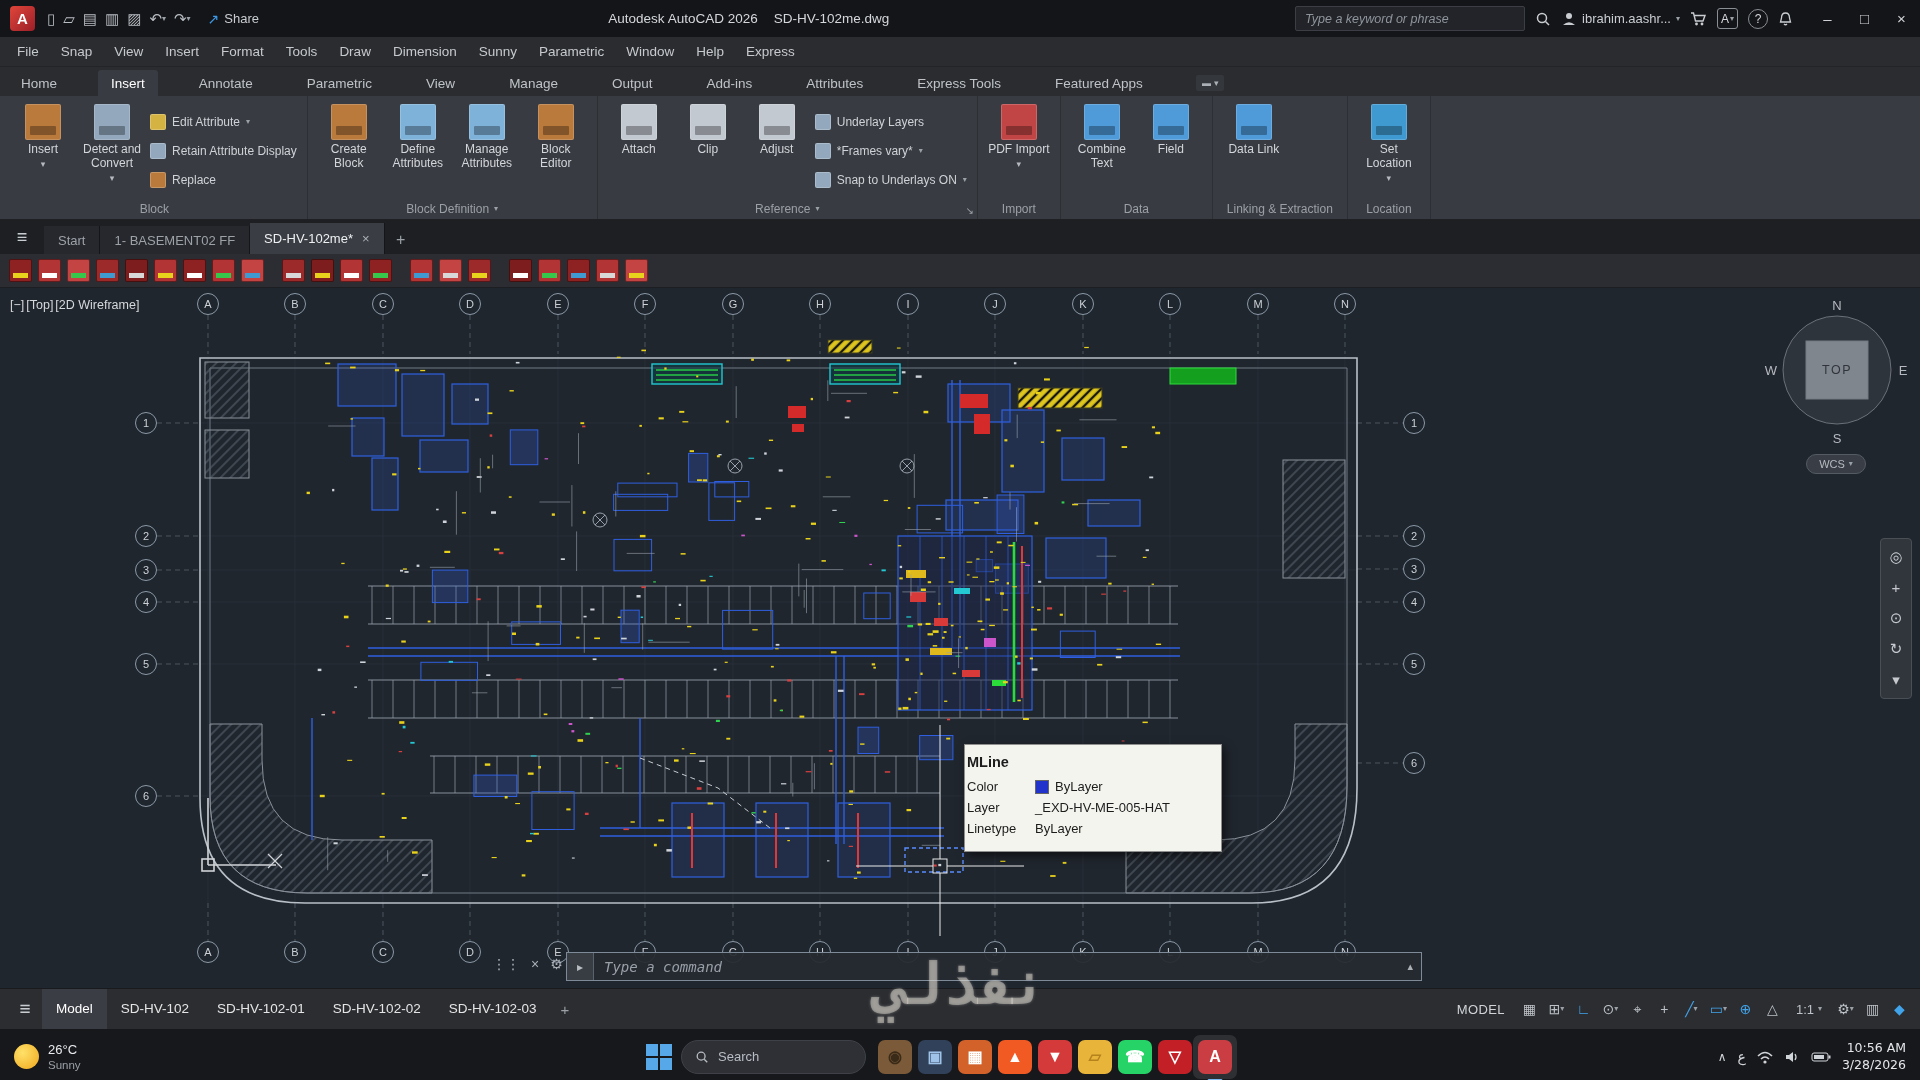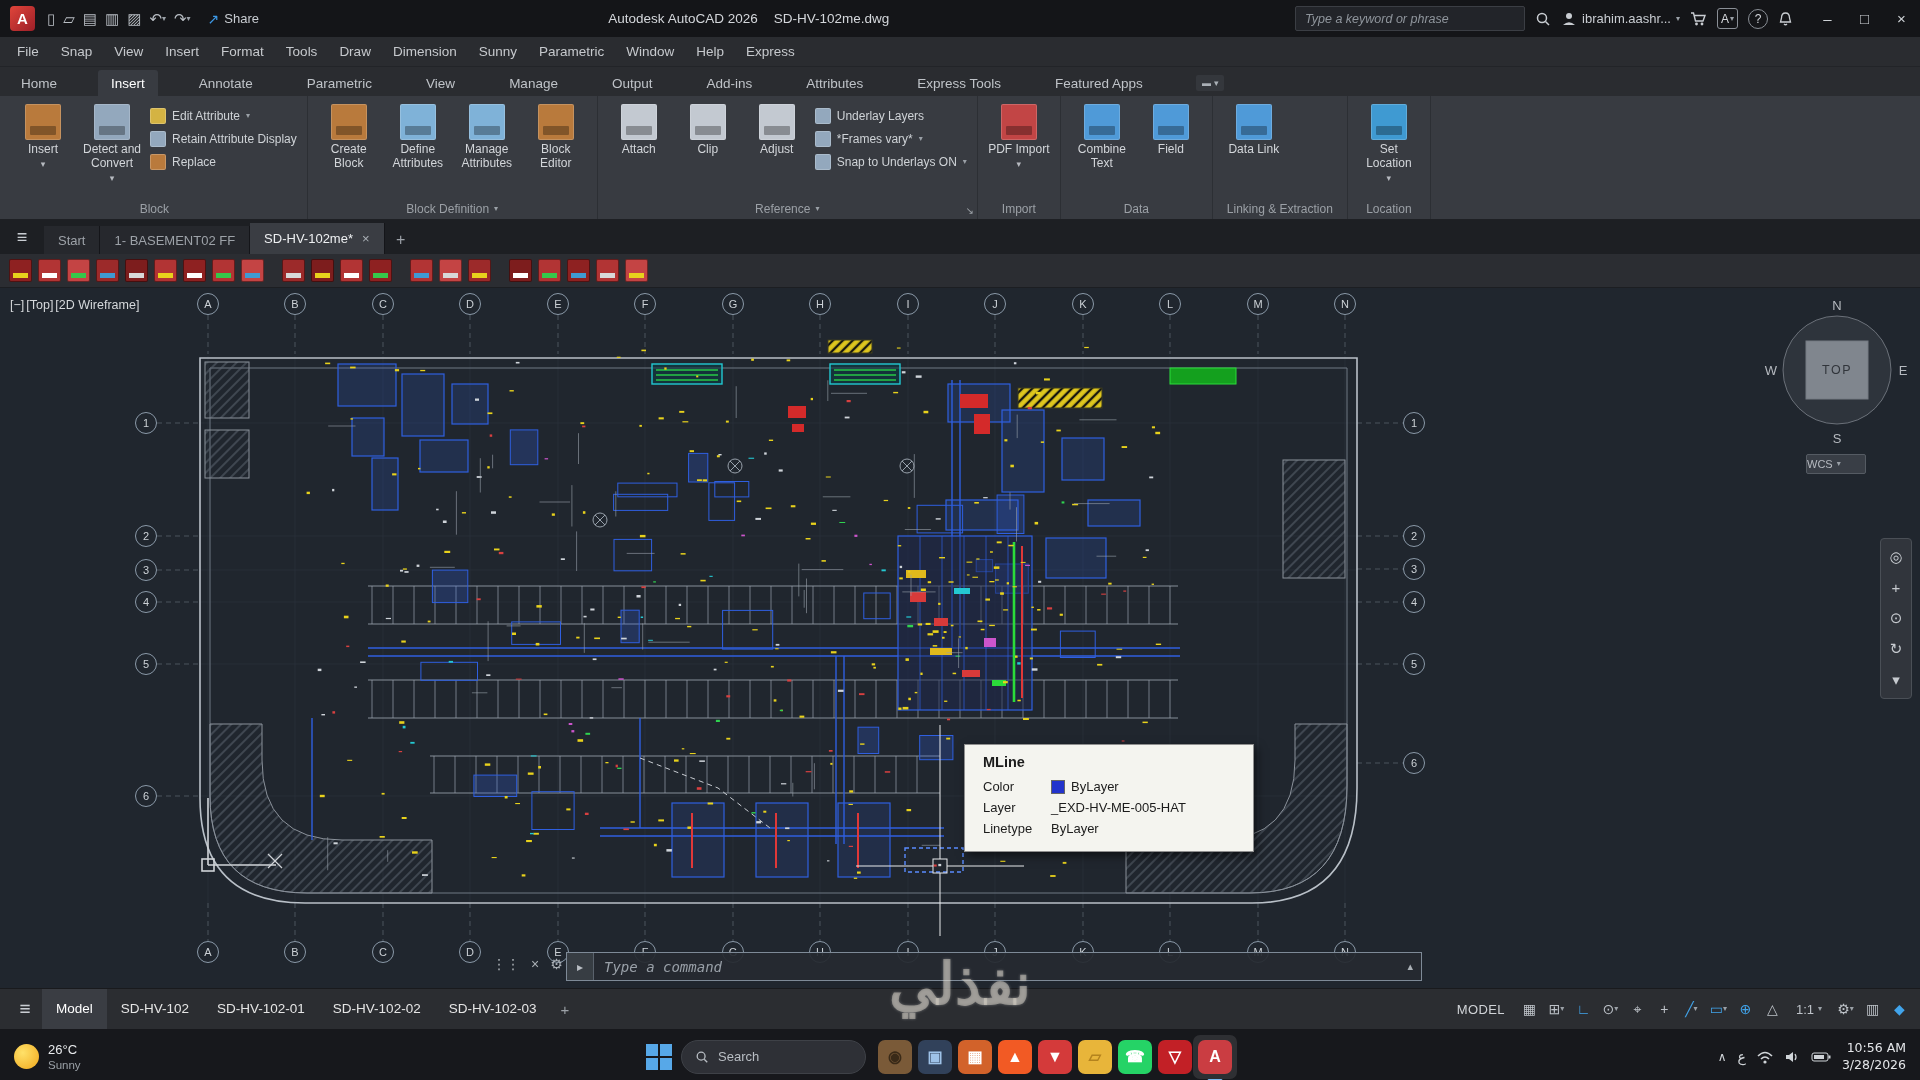--- a/index.html
+++ b/index.html
@@ -31,41 +31,41 @@
   .ribbon{height:123px;background:#383b41;display:flex;align-items:stretch;border-bottom:1px solid #1e2024;padding:0 2px;}
   .panel{display:flex;flex-direction:column;border-right:1px solid #2c2f34;}
   .panel-content{flex:1;display:flex;align-items:stretch;padding:6px 10px 2px;gap:7px;}
   .panel-caption{height:20px;display:flex;align-items:center;justify-content:center;font-size:12px;color:#9ba0a6;gap:5px;padding:0 14px;position:relative;white-space:nowrap;}
   .launcher{position:absolute;right:3px;bottom:3px;font-size:10px;color:#9ba0a6;}
   .btn-big{width:62px;display:flex;flex-direction:column;align-items:center;gap:3px;font-size:12px;color:#d3d6da;text-align:center;line-height:1.15;padding-top:2px;}
   .big-icon{width:34px;height:34px;border-radius:2px;border:1px solid rgba(255,255,255,.18);position:relative;}
   .big-icon::after{content:"";position:absolute;left:4px;right:4px;bottom:4px;height:9px;background:rgba(0,0,0,.30);border-radius:1px;}
   .caret{font-size:9px;color:#b6bac0;line-height:1;}
   .col{display:flex;flex-direction:column;justify-content:flex-start;gap:4px;padding-top:4px;}
-  .btn-row{display:flex;align-items:center;gap:6px;font-size:12px;color:#cfd3d7;height:19px;white-space:nowrap;}
+  .btn-row{display:flex;align-items:center;gap:6px;font-size:12px;color:#cfd3d7;height:19px;white-space:nowrap;margin-top:6px;}
   .row-icon{width:14px;height:14px;border-radius:2px;border:1px solid rgba(255,255,255,.22);flex:none;}
   
   .filetabs{height:34px;background:#1d1f23;display:flex;align-items:flex-end;}
   .ft-menu{width:44px;height:34px;display:flex;align-items:center;justify-content:center;color:#c9cdd2;font-size:18px;}
   .file-tab{height:28px;display:flex;align-items:center;padding:0 14px;font-size:13px;color:#9da2a8;background:#26282d;border-right:1px solid #141519;gap:9px;}
   .file-tab.active{background:#3a3d43;color:#eef0f2;height:31px;}
   .ft-close{font-size:13px;color:#aab0b6;}
   .ft-add{width:32px;height:28px;display:flex;align-items:center;justify-content:center;color:#9da2a8;font-size:16px;}
   .qtoolbar{height:33px;background:#2b2d32;display:flex;align-items:center;padding:0 9px;gap:6px;border-bottom:1px solid #1c1e22;}
   .tool-chip{width:21px;height:21px;border-radius:2px;position:relative;border:1px solid rgba(0,0,0,.45);}
   .tool-chip i{position:absolute;left:3px;right:3px;bottom:3px;height:5px;display:block;}
   
   .canvas{position:relative;height:700px;background:#20262e;}
   #cad-svg{position:absolute;left:0;top:0;}
   .vplabel{position:absolute;left:10px;top:10px;font-size:12.5px;color:#d5d8db;display:flex;gap:2px;z-index:5;}
   .viewcube{position:absolute;left:1757px;top:2px;width:160px;height:160px;z-index:5;}
   .vc-letter{font-size:13px;fill:#b6bac0;text-anchor:middle;font-family:"Liberation Sans",sans-serif;}
-  .wcs-pill{position:absolute;left:1806px;top:166px;width:58px;height:18px;background:rgba(62,67,74,.85);border:1px solid #555b63;border-radius:2px;color:#b6bac0;font-size:11px;display:flex;align-items:center;justify-content:flex-start;gap:4px;z-index:5;}
+  .wcs-pill{position:absolute;left:1806px;top:166px;width:58px;height:18px;background:rgba(62,67,74,.85);border:1px solid #555b63;border-radius:10px;color:#b6bac0;font-size:11px;display:flex;align-items:center;justify-content:center;gap:4px;z-index:5;}
   .navbar{position:absolute;left:1880px;top:250px;width:30px;padding:9px 0;background:rgba(56,60,66,.72);border:1px solid #4a4f56;border-radius:4px;display:flex;flex-direction:column;align-items:center;gap:13px;color:#c6cacf;font-size:15px;z-index:5;}
-  .tooltip{position:absolute;left:964px;top:456px;width:252px;background:#f4f4ef;border:1px solid #8f8f8f;box-shadow:3px 4px 9px rgba(0,0,0,.55);padding:9px 18px;z-index:30;font-size:13px;color:#1c1c1c;}
+  .tooltip{position:absolute;left:964px;top:456px;width:252px;background:#f4f4ef;border:1px solid #8f8f8f;box-shadow:3px 4px 9px rgba(0,0,0,.55);padding:9px 2px;z-index:30;font-size:13px;color:#1c1c1c;}
   .tt-title{font-weight:bold;font-size:14.5px;margin-bottom:9px;}
   .tt-row{display:flex;margin-bottom:6px;align-items:center;}
   .tt-label{width:68px;flex:none;}
   .tt-swatch{width:12px;height:12px;border:1px solid #666;margin-right:6px;flex:none;}
   .cmd-dock{position:absolute;left:492px;top:668px;display:flex;align-items:center;gap:11px;color:#aab0b6;z-index:20;font-size:14px;}
   .cmdline{position:absolute;left:566px;top:664px;width:856px;height:29px;background:rgba(38,42,48,.93);border:1px solid #7e8a97;display:flex;align-items:center;z-index:20;box-sizing:border-box;}
   .cmd-icon{width:26px;height:100%;background:rgba(58,63,70,.9);border-right:1px solid #5a626c;display:flex;align-items:center;justify-content:center;color:#b9bec4;font-size:12px;}
   .cmd-text{flex:1;padding:0 10px;font-family:"DejaVu Sans Mono",monospace;font-style:italic;font-size:14px;color:#99a0a8;}
   .cmd-caret{padding:0 8px;color:#aab0b6;font-size:11px;}
   
@@ -89,21 +89,21 @@
   .w-cond{font-size:11.5px;color:#9aa0a6;}
   .tb-center{flex:1;display:flex;align-items:center;justify-content:center;gap:9px;}
   .win-logo{width:27px;height:27px;display:grid;grid-template-columns:12px 12px;grid-template-rows:12px 12px;gap:2px;align-content:center;justify-content:center;}
   .win-logo i{background:#57a8e8;display:block;}
   .search-pill{width:185px;height:34px;border-radius:17px;background:#2e3036;border:1px solid #3e4147;display:flex;align-items:center;padding:0 13px;gap:9px;color:#b9bec4;font-size:13px;box-sizing:border-box;}
   .app-icon{width:34px;height:34px;border-radius:7px;display:flex;align-items:center;justify-content:center;font-size:16px;position:relative;margin:0 3px;}
   .app-icon.active::before{content:"";position:absolute;inset:-5px;background:rgba(255,255,255,.10);border-radius:7px;}
   .app-icon.active::after{content:"";position:absolute;bottom:-8px;width:15px;height:3px;border-radius:2px;background:#79b8f0;left:50%;transform:translateX(-50%);}
   .tray{flex:none;display:flex;align-items:center;gap:11px;justify-content:flex-end;color:#cfd3d7;width:270px;font-family:"DejaVu Sans",sans-serif;}
   .clock{text-align:right;font-size:12.5px;color:#e4e6e9;line-height:1.3;}
-  .watermark{position:absolute;left:50%;top:950px;transform:translateX(-50%);font-size:58px;font-weight:bold;color:rgba(214,208,196,.5);text-shadow:0 0 3px rgba(255,255,255,.3);z-index:60;pointer-events:none;font-family:Liberation Serif, serif;white-space:nowrap;}
+  .watermark{position:absolute;left:50%;top:950px;transform:translateX(-50%);font-size:58px;font-weight:bold;color:rgba(214,208,196,.5);text-shadow:0 0 3px rgba(255,255,255,.3);z-index:60;pointer-events:none;font-family:Liberation Mono, monospace;white-space:nowrap;}
 </style>
 </head>
 <body>
 
 <div id="app">
 
   <div class="titlebar">
     <div class="acad-logo">A</div>
     <div class="qat" id="qat">
         <div class="qat-btn">

